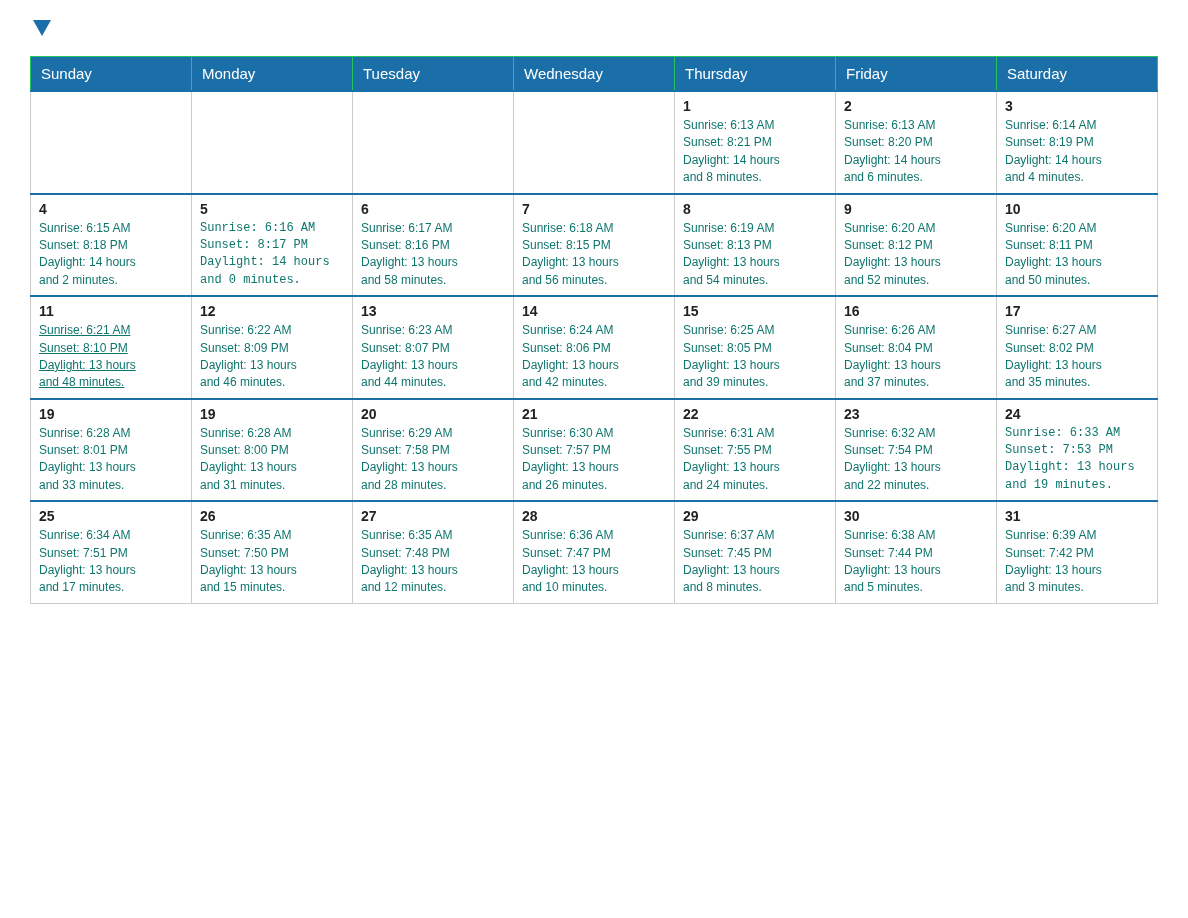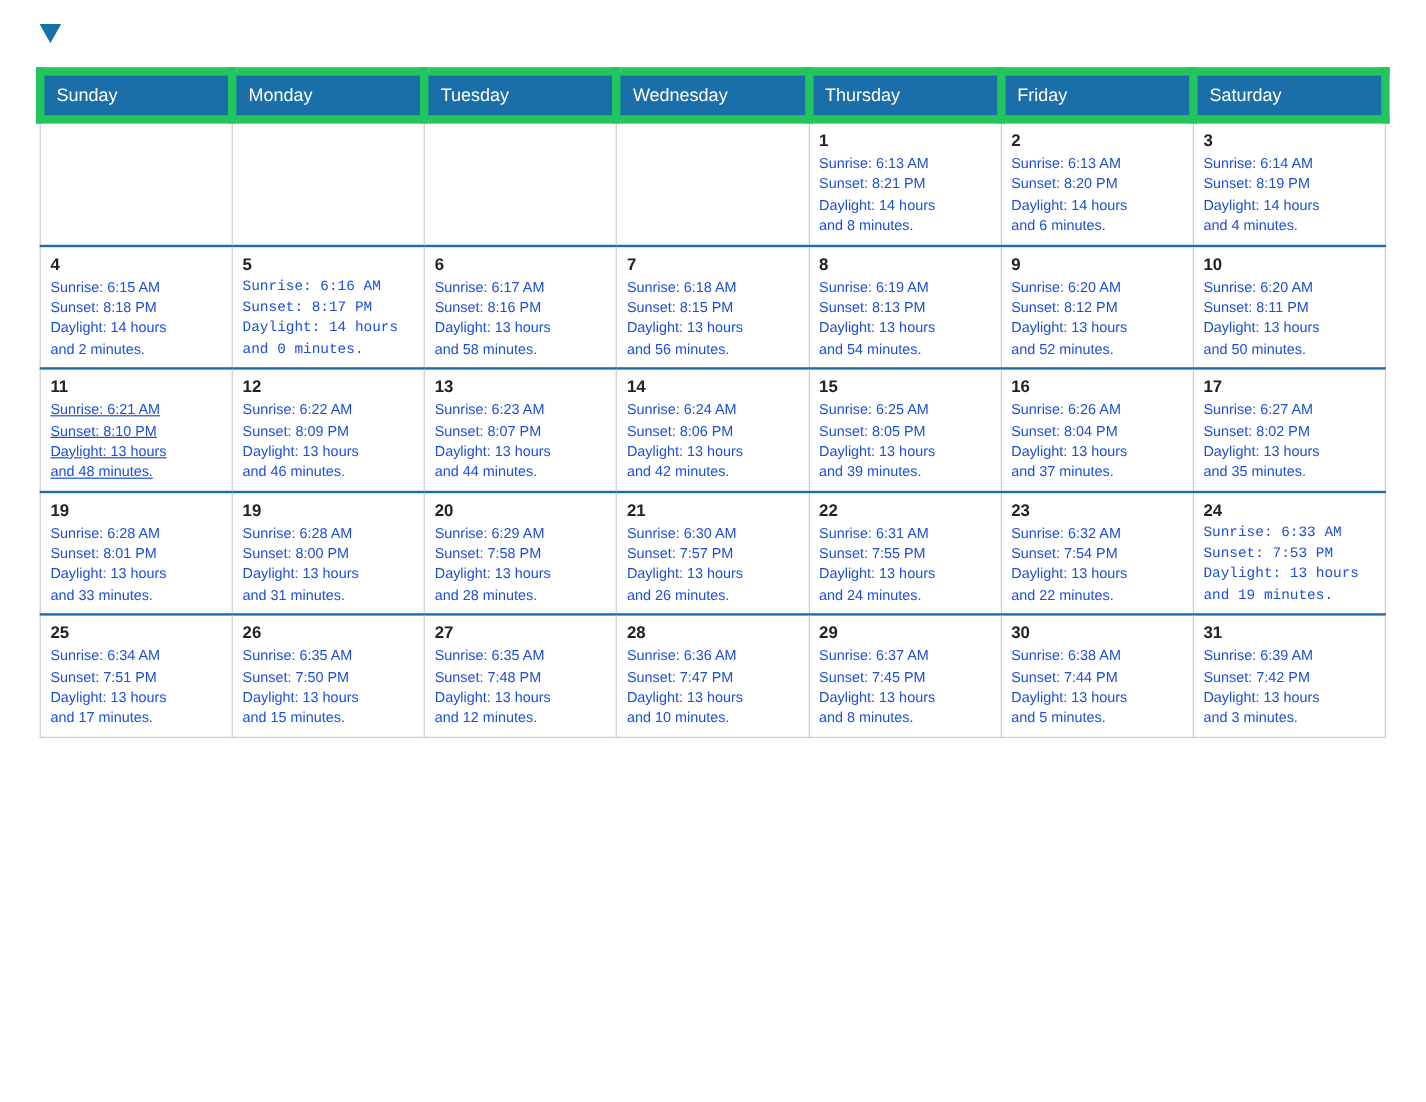--- a/index.html
+++ b/index.html
@@ -45,21 +45,21 @@
       border-collapse: collapse;
       border: 1px solid #aaa;
     }
     .calendar th {
       background-color: #1a6fa8;
       color: #fff;
       font-size: 15px;
       font-weight: normal;
       padding: 8px 10px;
       text-align: left;
-      border: 7px solid #22c55e;
+      border: 1px solid #22c55e;
     }
     .calendar td {
       vertical-align: top;
       padding: 6px 8px;
       border: 1px solid #ccc;
       width: 14.28%;
       min-height: 100px;
       font-size: 12.5px;
       color: #222;
       background: #fff;
@@ -69,21 +69,21 @@
     }
     .day-number {
       font-size: 14px;
       font-weight: bold;
       color: #222;
       display: block;
       margin-bottom: 3px;
     }
     .day-info {
       font-size: 12px;
-      color: #1d4ed8;
+      color: #0f766e;
       line-height: 1.45;
     }
     .empty-cell {
       background: #f9f9f9;
     }
     .logo-wrapper {
       display: flex;
       flex-direction: column;
     }
     .logo-line1 {

